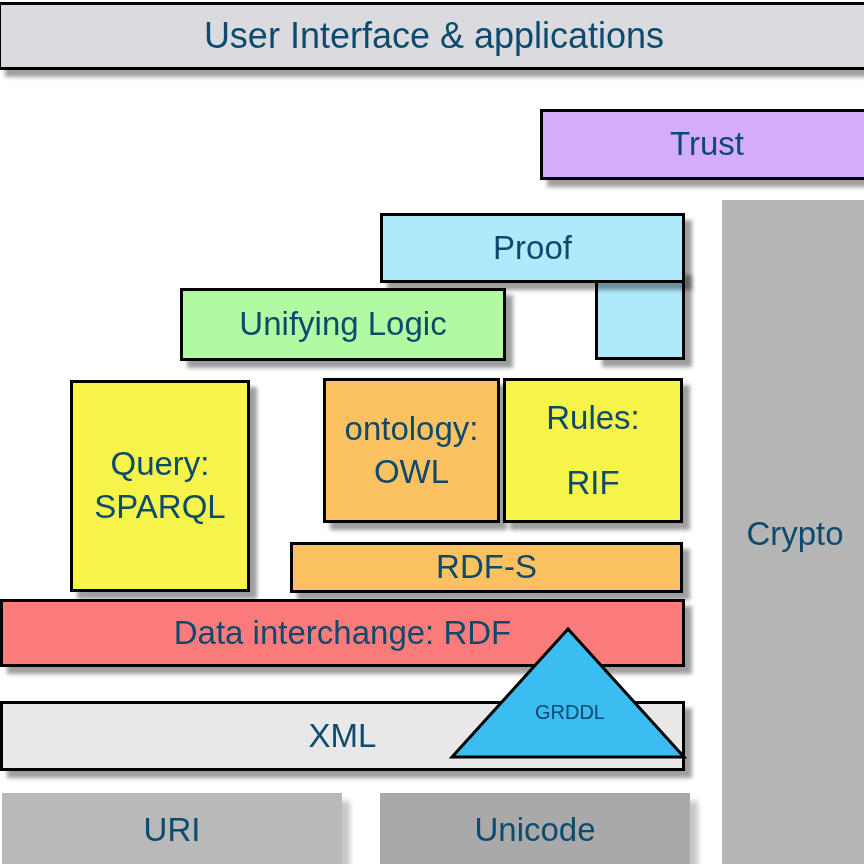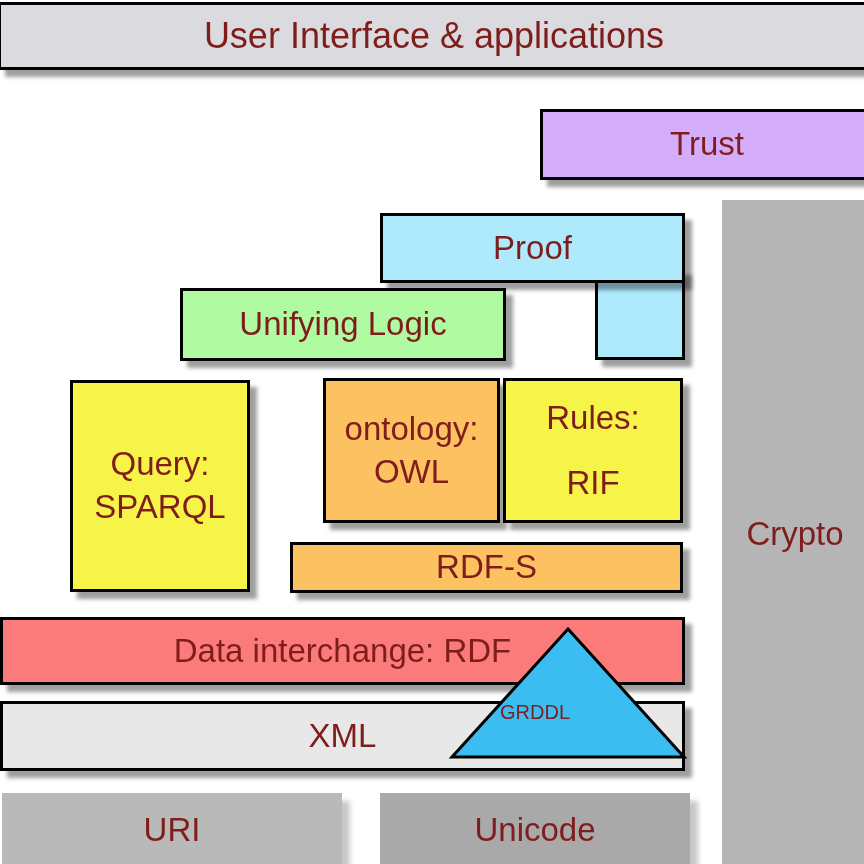--- a/index.html
+++ b/index.html
@@ -1,20 +1,20 @@
 <!DOCTYPE html>
 <html><head>
 <meta charset="utf-8">
 <style>
   html,body{margin:0;padding:0;background:#fff;}
   .canvas{
     position:relative;width:864px;height:864px;overflow:hidden;
     background:#fff;
     font-family:"Liberation Sans","DejaVu Sans",sans-serif;
-    color:#7f1d1d;
+    color:#0c4a6e;
   }
   .box{
     position:absolute;box-sizing:border-box;
     display:flex;flex-direction:column;align-items:center;justify-content:center;
     text-align:center;line-height:1.3;
   }
   .bordered{
     border:3px solid #000;
     box-shadow:7px 7px 4px rgba(0,0,0,0.38);
   }
@@ -28,27 +28,27 @@
   
   .top-bar          {left:-2px;  top:2px;   width:872px; height:68px;  z-index:2;}
   .trust            {left:540px; top:109px; width:334px; height:71px;  z-index:2;}
   .proof            {left:380px; top:213px; width:305px; height:70px;  z-index:2;}
   .proof-ext        {left:595px; top:268px; width:90px;  height:92px;  z-index:1;}
   .unifying-logic   {left:180px; top:288px; width:326px; height:73px;  z-index:2;}
   .query            {left:70px;  top:380px; width:180px; height:212px; z-index:2;}
   .ontology         {left:290px; top:378px; width:177px; height:145px; z-index:2;margin-left:33px;}
   .rules            {left:503px; top:378px; width:180px; height:145px; z-index:2;gap:22px;}
   .rdfs             {left:290px; top:542px; width:393px; height:51px;  z-index:2;}
-  .data-interchange {left:0px;   top:617px; width:685px; height:68px;  z-index:3;}
+  .data-interchange {left:0px;   top:599px; width:685px; height:68px;  z-index:3;}
   .xml              {left:0px;   top:701px; width:685px; height:70px;  z-index:2;}
   .uri              {left:2px;   top:793px; width:340px; height:75px;  z-index:2;}
   .unicode          {left:380px; top:793px; width:310px; height:75px;  z-index:2;}
   .crypto           {left:722px; top:200px; width:146px; height:668px; z-index:1;}
   .grddl-svg        {position:absolute;left:440px;top:616px;width:256px;height:150px;z-index:4;}
-  .grddl-label      {position:absolute;left:500px;top:701px;width:140px;text-align:left;z-index:5;}
+  .grddl-label      {position:absolute;left:500px;top:701px;width:140px;text-align:center;z-index:5;}
 </style>
 </head>
 <body>
 
 <div class="canvas">
 
   <div class="box bordered top-bar" style="background-color: rgb(219, 219, 223);">
     <span class="lbl-big">User Interface &amp; applications</span>
   </div>
 

